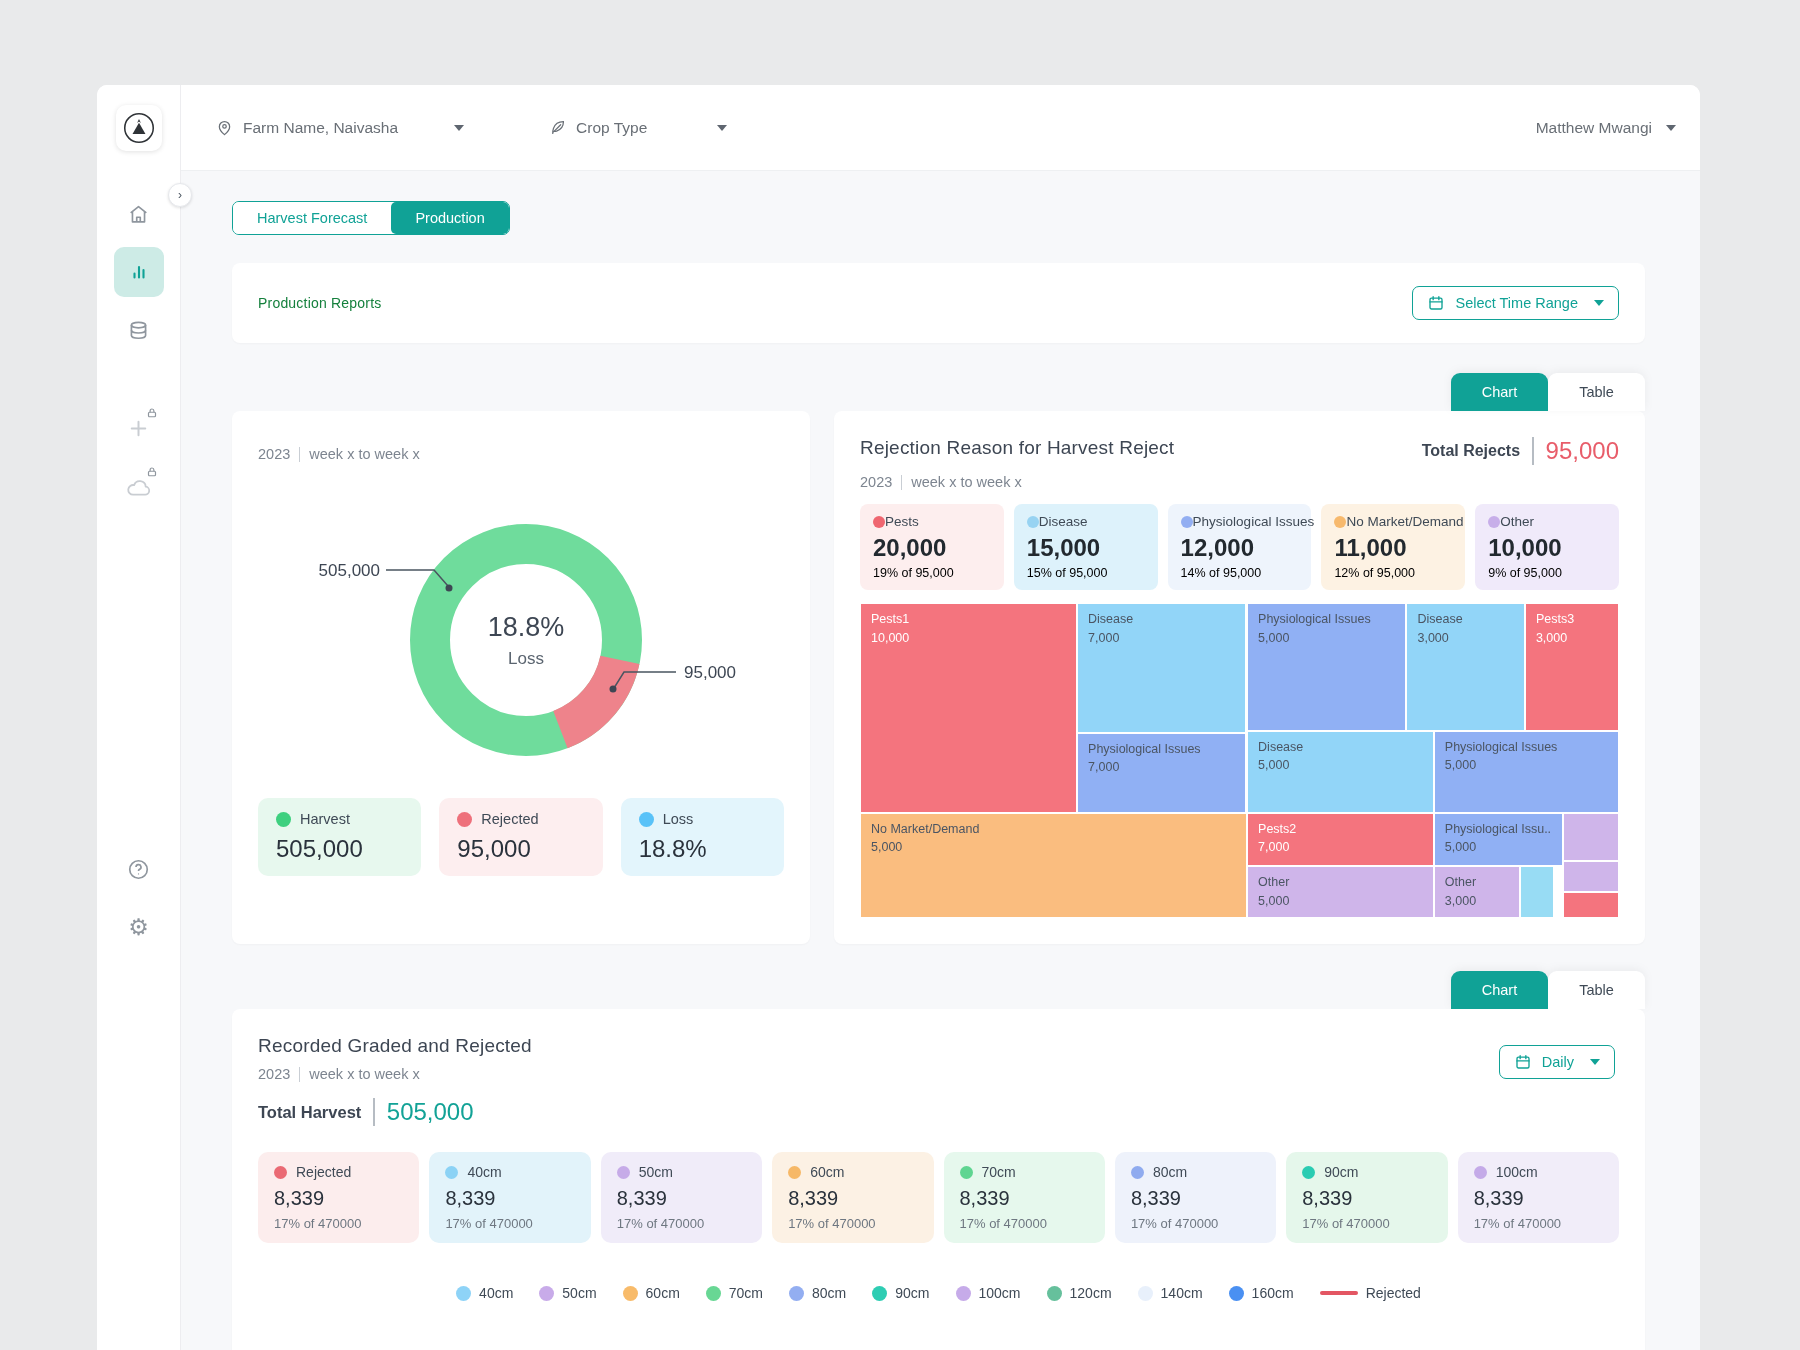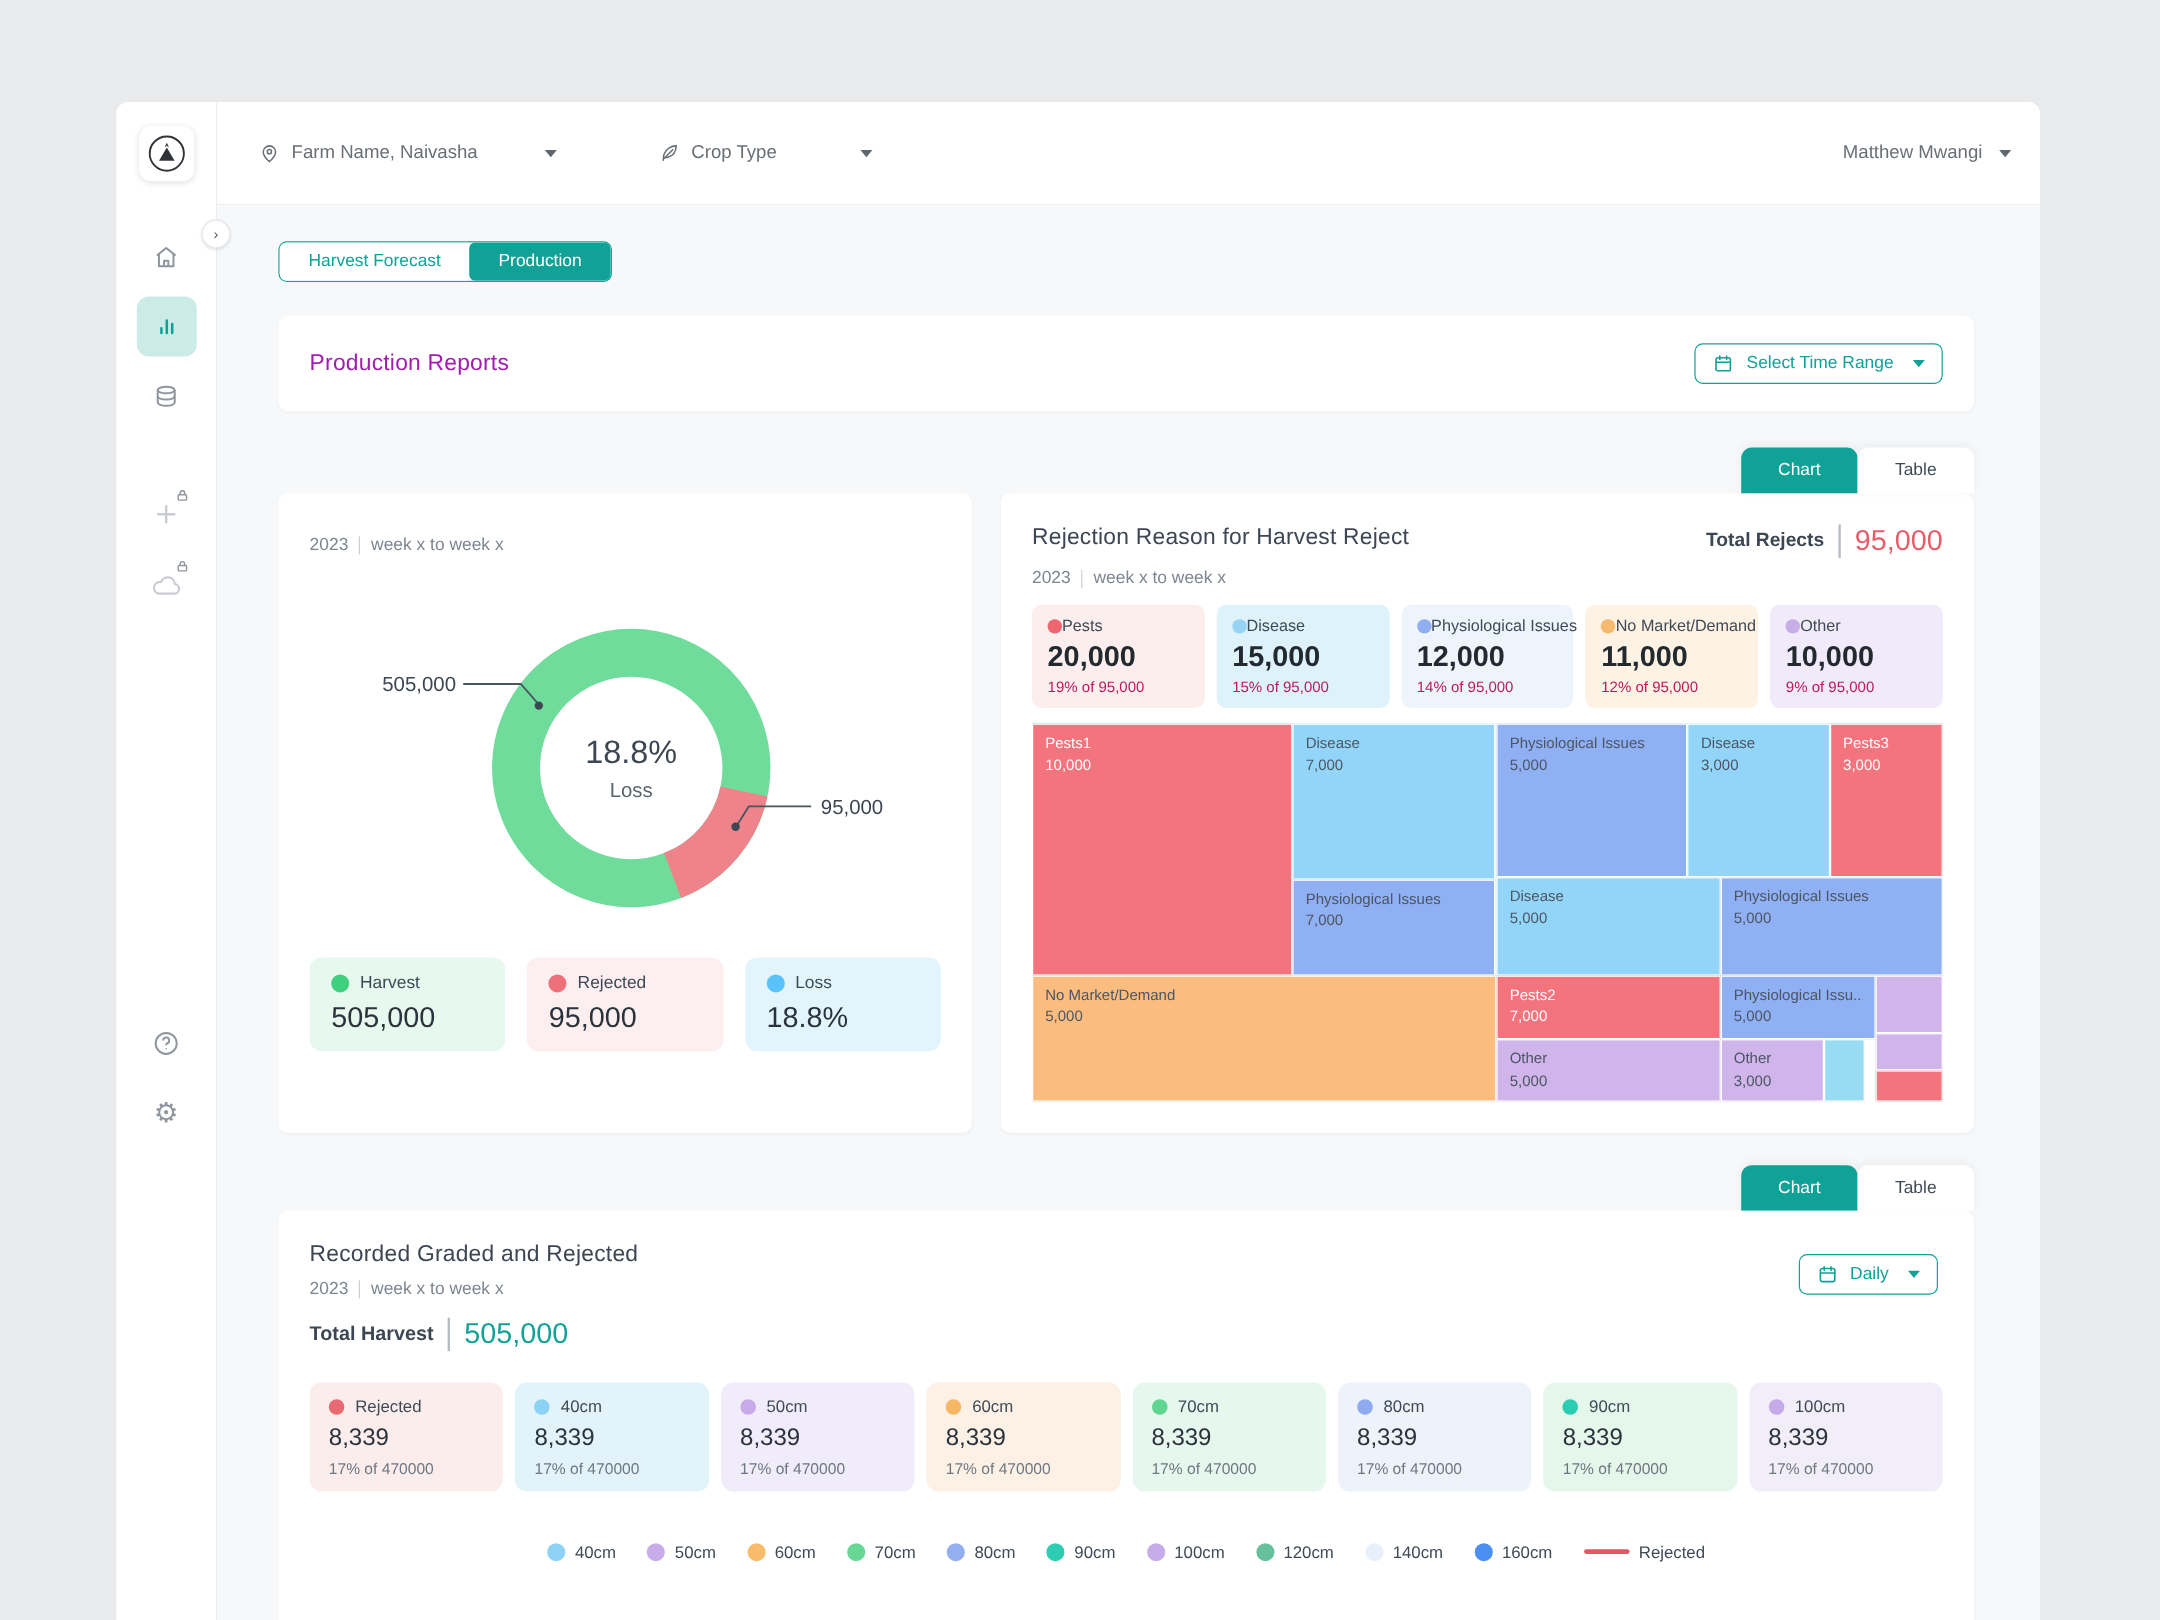--- a/index.html
+++ b/index.html
@@ -26,21 +26,21 @@
   .user-sel{margin-left:auto;}
   .user-sel .sel-caret{margin-left:14px;}
   .content{flex:1;background:#f7f8fa;padding:30px 55px 0 51px;overflow:hidden;}
   
   .seg{display:inline-flex;border:1.5px solid #10a296;border-radius:7px;overflow:hidden;background:#fff;}
   .seg-item{padding:8px 24px;font-size:14.5px;cursor:pointer;}
   .seg-item.inactive{color:#10a296;background:#fff;}
   .seg-item.active{color:#fff;background:#10a296;border-radius:5px;}
   
   .reports-bar{margin-top:28px;height:80px;background:#fff;border-radius:8px;box-shadow:0 1px 2px rgba(0,0,0,.03);display:flex;align-items:center;justify-content:space-between;padding:0 26px;}
-  .reports-title{font-size:19px;color:#a21caf;letter-spacing:.2px;}
+  .reports-title{font-size:14px;color:#15803d;letter-spacing:.2px;}
   .teal-btn{display:flex;align-items:center;gap:10px;border:1.5px solid #10a296;border-radius:7px;background:#fff;color:#10a296;font-size:14.5px;padding:7px 14px;cursor:pointer;font-family:inherit;}
   .teal-btn .caret{border-top-color:#10a296;margin-left:6px;}
   
   .toggle-row{display:flex;justify-content:flex-end;margin-top:30px;}
   .toggle-row2{display:flex;justify-content:flex-end;margin-top:27px;}
   .vt{display:flex;filter:drop-shadow(0 -2px 4px rgba(0,0,0,.05));}
   .vt-tab{width:97px;height:38px;display:flex;align-items:center;justify-content:center;font-size:14.5px;cursor:pointer;border-radius:9px 9px 0 0;}
   .vt-chart{background:#10a296;color:#fff;}
   .vt-table{background:#fff;color:#3f4a56;}
   
@@ -62,21 +62,21 @@
   .tree-head{display:flex;align-items:flex-start;justify-content:space-between;}
   .tr-total{display:flex;align-items:center;gap:12px;}
   .tr-total-label{font-size:16px;color:#3d4653;font-weight:bold;}
   .tr-total-div{width:1.5px;height:28px;background:#b6bcc3;}
   .tr-total-val{font-size:24px;color:#e85d6a;}
   .chips{display:flex;gap:10px;margin-top:14px;}
   .chip{flex:1;border-radius:8px;padding:10px 13px;min-width:0;}
   .chip-top{display:flex;align-items:center;gap:0;font-size:13.5px;color:#3f4a56;white-space:nowrap;}
   .chip .dot{width:12px;height:12px;}
   .chip-val{margin-top:5px;font-size:24px;color:#22292f;font-weight:bold;}
-  .chip-share{margin-top:4px;font-size:12.5px;color:#be185d;}
+  .chip-share{margin-top:4px;font-size:12.5px;color:#000000;}
   .tm-box{position:relative;flex:1;margin-top:13px;min-height:0;}
   .tm-cell{position:absolute;box-sizing:border-box;border:1.5px solid #fff;padding:8px 10px;overflow:hidden;color:#4b5563;cursor:pointer;}
   .tm-label{font-size:12.5px;line-height:1.25;white-space:nowrap;overflow:hidden;}
   .tm-value{font-size:12.5px;margin-top:3px;}
   
   .panel-graded{margin-top:0;background:#fff;border-radius:8px;box-shadow:0 1px 2px rgba(0,0,0,.03);padding:26px;box-sizing:border-box;position:relative;height:440px;}
   .daily-btn{position:absolute;top:36px;right:30px;}
   .total-row{display:flex;align-items:center;gap:12px;margin-top:16px;}
   .total-label{font-size:16.5px;color:#3d4653;font-weight:bold;}
   .total-val{font-size:24px;color:#12a296;}

